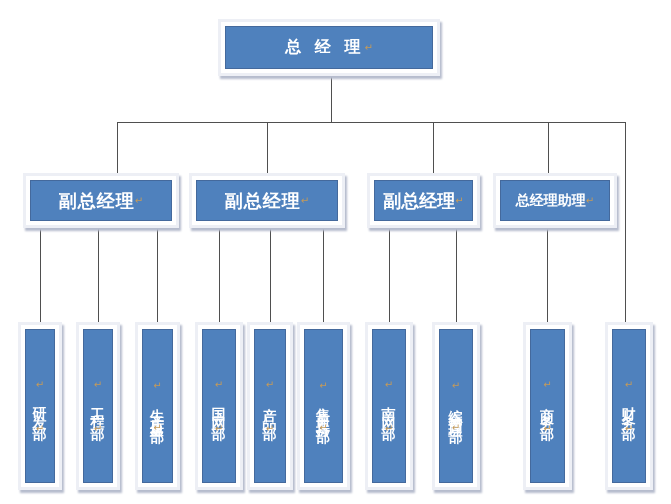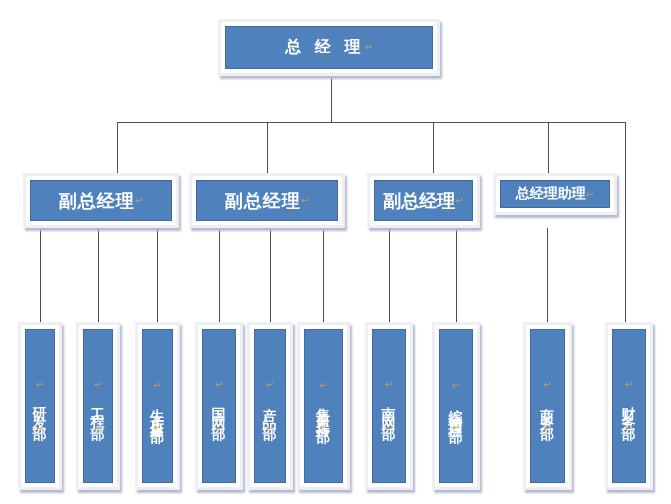--- a/index.html
+++ b/index.html
@@ -98,21 +98,21 @@
       <span class="l2-label">副总经理</span>
         <span class="pmark"></span>
     </div>
   </div>
   <div class="node h-node" style="left:367px; top:173px; width:113px; height:55px;">
     <div class="node-fill">
       <span class="l2-label" style="letter-spacing:0;">副总经理</span>
         <span class="pmark"></span>
     </div>
   </div>
-  <div class="node h-node" style="left:493px; top:173px; width:124px; height:42px;">
+  <div class="node h-node" style="left:493px; top:173px; width:124px; height:55px;">
     <div class="node-fill">
       <span class="l2-label" style="font-size:14px; letter-spacing:0;">总经理助理</span>
         <span class="pmark"></span>
     </div>
   </div>
 
   <div class="node v-node" style="left:18px; top:322px; width:44px; height:168px;">
     <div class="node-fill">
       <span class="pmark pmark-top"></span>
         <span class="v-label">研发部</span>

